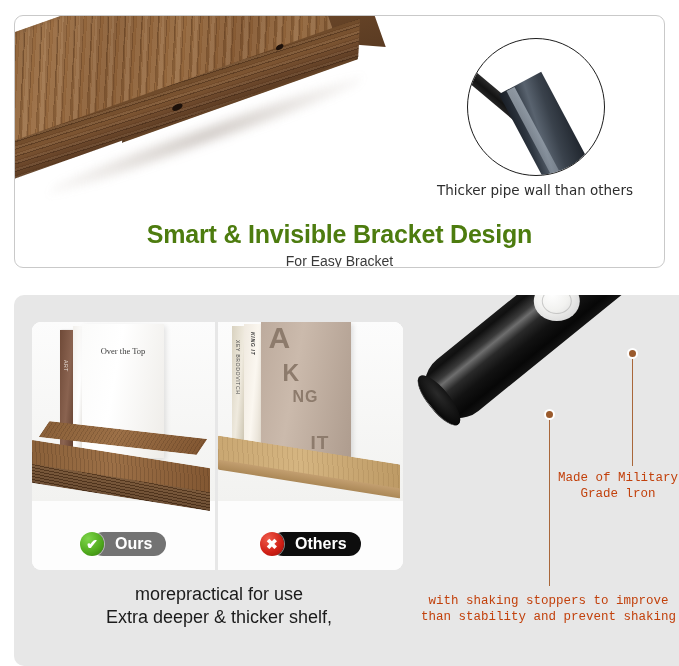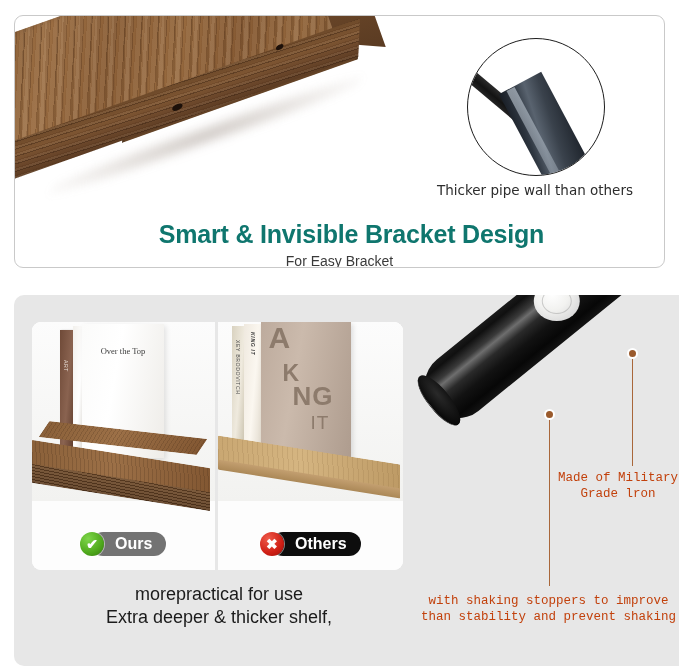--- a/index.html
+++ b/index.html
@@ -152,26 +152,26 @@
     left: 400px; top: 166px;
     width: 240px;
     text-align: center;
     font-size: 13.5px;
     color: #2d2d2d;
     font-family: "DejaVu Sans", sans-serif;
   }
 
   .headline {
     position: absolute;
-    left: 12px; top: 204px;
+    left: 0; top: 204px;
     width: 100%;
     text-align: center;
     font-size: 25px;
     font-weight: 600;
-    color: #0f766e;
+    color: #4d7c0f;
     letter-spacing: -0.2px;
   }
   .subhead {
     position: absolute;
     left: 0; top: 237px;
     width: 100%;
     text-align: center;
     font-size: 14px;
     color: #3a3a3a;
   }
@@ -460,23 +460,23 @@
                     background:linear-gradient(95deg,#efe9df 0%,#fbf7f0 55%,#e1dacd 100%);">
           <div class="spine-text" style="transform:rotate(90deg); left:12px; top:8px; color:#3f3f3f; font-weight:700; font-style:italic;">KING IT</div>
         </div>
         <div class="book" style="left:43px; top:0px; width:90px; height:136px;
                     background:linear-gradient(100deg,#bdab9d 0%,#cbbaac 38%,#ae9c8e 100%);
                     box-shadow:2px 2px 5px rgba(0,0,0,0.12);">
           <div style="position:absolute; left:8px; top:2px; font-size:30px; font-weight:700;
                       color:#8d7b6c; letter-spacing:1px; line-height:0.95;">A</div>
           <div style="position:absolute; left:22px; top:38px; font-size:23px; font-weight:700;
                       color:#8d7b6c; letter-spacing:1px;">K</div>
-          <div style="position:absolute; left:32px; top:59px; font-size:26px; font-weight:700;
+          <div style="position:absolute; left:32px; top:66px; font-size:16px; font-weight:700;
                       color:#8d7b6c; letter-spacing:1px;">NG</div>
-          <div style="position:absolute; left:50px; top:90px; font-size:19px; font-weight:400;
+          <div style="position:absolute; left:50px; top:110px; font-size:19px; font-weight:700;
                       color:#8d7b6c; letter-spacing:1px;">IT</div>
         </div>
 
         <div class="board" style="left:0px; top:128px; width:182px; height:28px;
                     transform:skewY(9deg);
                     background:repeating-linear-gradient(88deg,
                       rgba(130,98,55,0.16) 0px, rgba(130,98,55,0.16) 1px,
                       rgba(0,0,0,0) 1px, rgba(0,0,0,0) 5px),
                       linear-gradient(95deg,#c9a772 0%,#d5b581 45%,#bd9a65 100%);"></div>
         <div class="board board-edge-light" style="left:0px; top:152px; width:182px; height:10px; transform:skewY(9deg);"></div>

